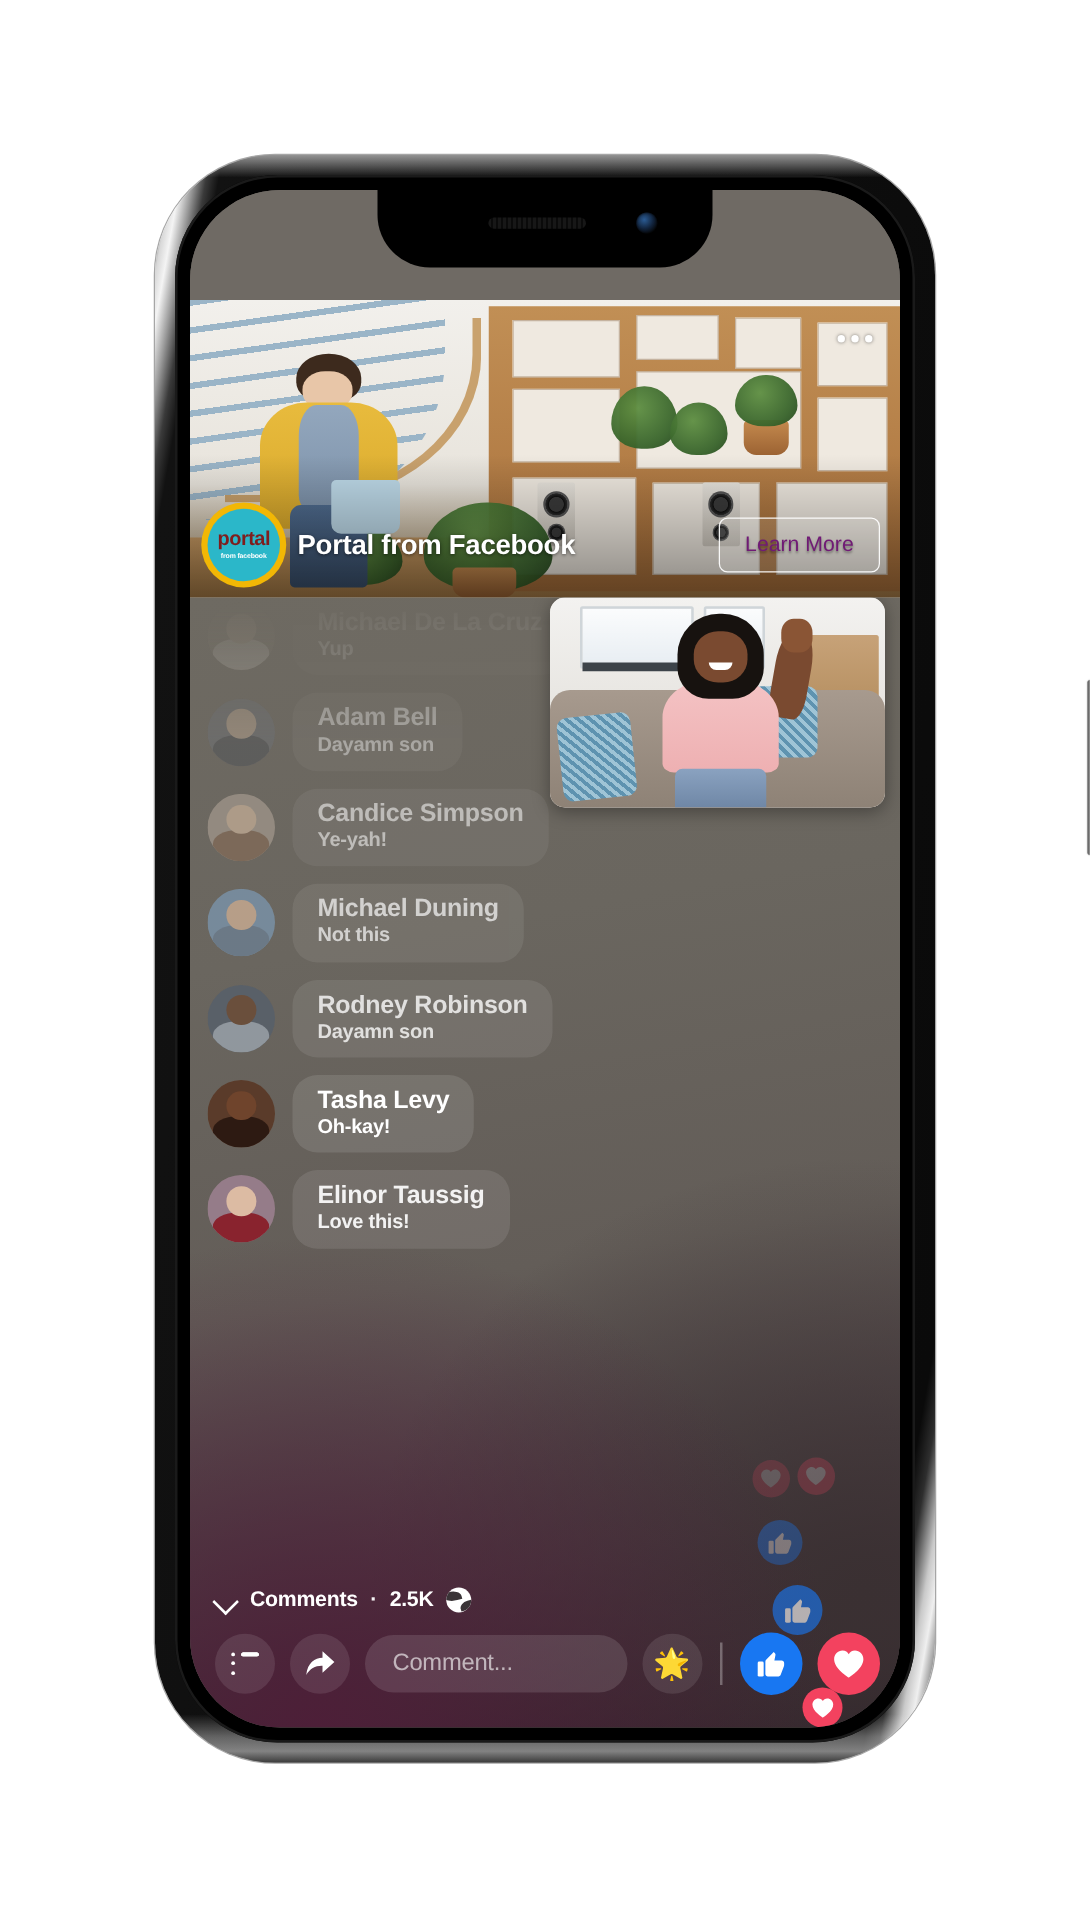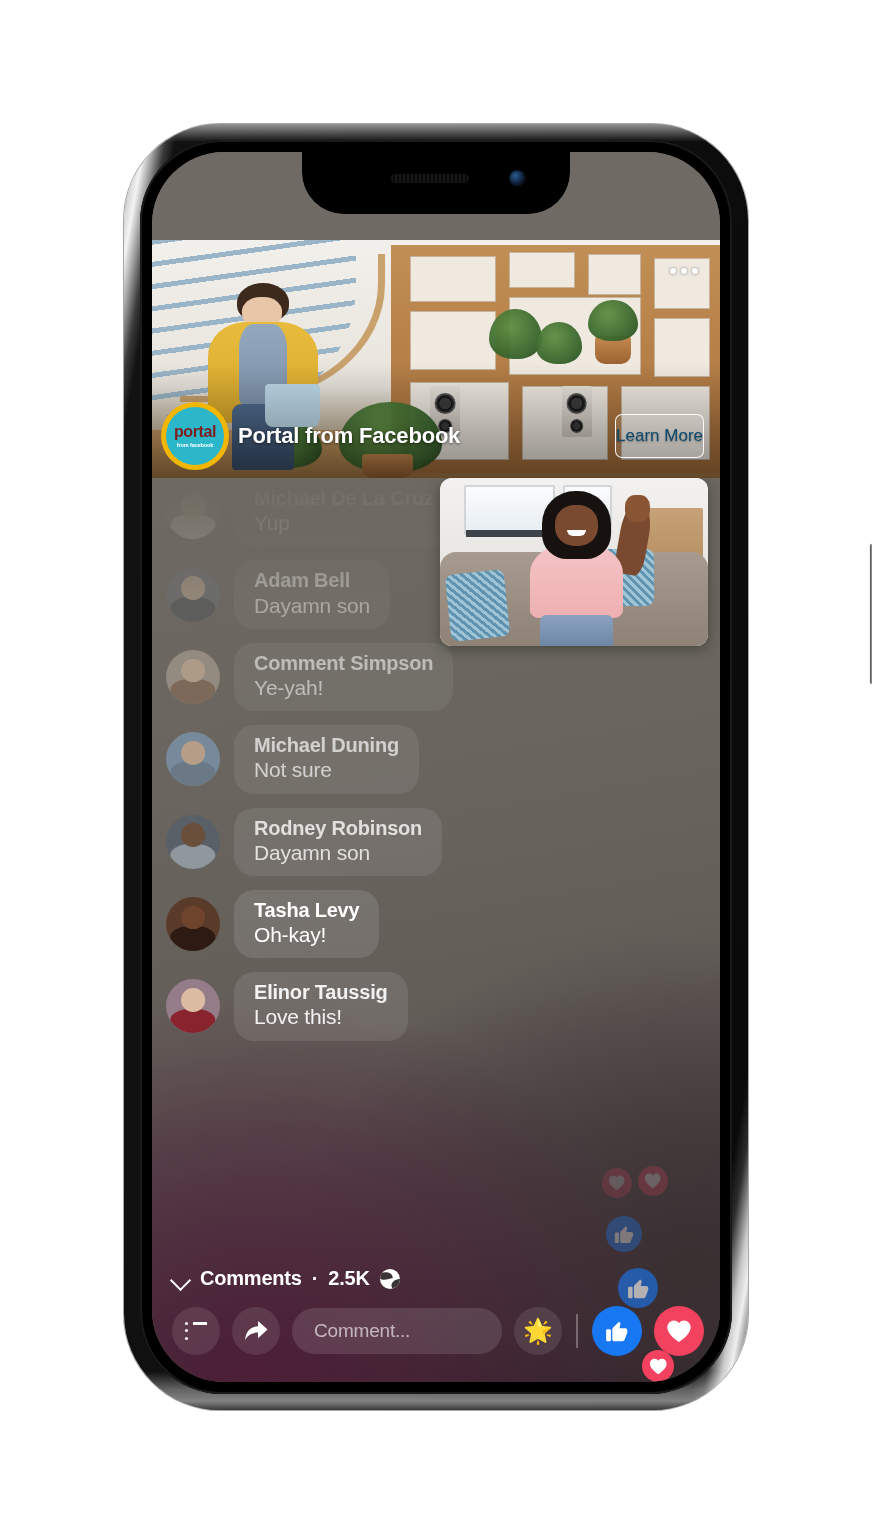--- a/index.html
+++ b/index.html
@@ -226,22 +226,22 @@
     text-shadow: 0 1px 3px rgba(0,0,0,.55); white-space: nowrap;
   }
   .ad-sub {
     color:#fff; font-size:18px; font-weight:400; margin-top:1px;
     text-shadow: 0 1px 3px rgba(0,0,0,.55);
   }
   .learn-more {
     flex: 0 0 auto;
     border: 1.6px solid rgba(255,255,255,.92);
     border-radius: 7px;
-    color: #0c4a6e; font-size: 17px; font-weight: 500;
-    padding: 11px 0;
+    color: #701a75; font-size: 17px; font-weight: 500;
+    padding: 11px 20px;
     background: rgba(255,255,255,0.10);
     text-shadow: 0 1px 2px rgba(0,0,0,.4);
     white-space: nowrap;
   }
 
   
   .call-area {
     position: absolute; left: 0; top: 326px; right: 0; bottom: 0;
     overflow: hidden;
     background:
@@ -335,21 +335,21 @@
     flex: 0 0 auto; overflow:hidden; position:relative;
     background:#6e6860;
   }
   .comment .bubble {
     margin-left: 14px;
     background: rgba(255,255,255,0.11);
     border-radius: 20px;
     padding: 9px 20px 11px 20px;
   }
   .comment .cname { color:#fff; font-size:20px; font-weight:700; line-height:1.16; letter-spacing:-.2px; }
-  .comment .ctext { color:#fff; font-size:21px; font-weight:400; line-height:1.2; letter-spacing:-.2px; }
+  .comment .ctext { color:#fff; font-size:16px; font-weight:700; line-height:1.2; letter-spacing:-.2px; }
 
   .comment.f1 { opacity: .30; }
   .comment.f2 { opacity: .42; }
   .comment.f3 { opacity: .56; }
   .comment.f4 { opacity: .70; }
   .comment.f5 { opacity: .80; }
   .comment.f6 { opacity: .92; }
   .comment.f7 { opacity: 1;   }
 
   
@@ -367,21 +367,21 @@
   }
   .fl-like { background:#1877f2; }
   .fl-love { background:#f3425f; }
 
   
   .bottom {
     position:absolute; left:0; right:0; bottom:0; padding: 0 16px 0 20px;
   }
   .comments-header {
     display:flex; align-items:center; gap:10px;
-    color:#fff; font-size:20px; font-weight:700; letter-spacing:-.2px;
+    color:#fff; font-size:17px; font-weight:700; letter-spacing:-.2px;
     margin-bottom: 16px;
   }
   .chev {
     width:18px; height:18px; position:relative; flex:0 0 auto;
   }
   .chev::before{
     content:""; position:absolute; left:1px; top:3px;
     width:13px; height:13px;
     border-right:2.6px solid #fff; border-bottom:2.6px solid #fff;
     transform: rotate(45deg);
@@ -555,35 +555,35 @@
               </div>
               <div class="comment f3">
                 <div class="avatar">
                   <div class="av">
                     <div class="bg" style="background:#b3a79a"></div>
                     <div class="bd" style="bottom:0;width:84%;height:46%;background:#8a6c55"></div>
                     <div class="hd" style="top:16%;width:44%;height:44%;background:#e0c4a8"></div>
                   </div>
                 </div>
                 <div class="bubble">
-                  <div class="cname">Comment Simpson</div>
+                  <div class="cname">Candice Simpson</div>
                   <div class="ctext">Ye-yah!</div>
                 </div>
               </div>
               <div class="comment f4">
                 <div class="avatar">
                   <div class="av">
                     <div class="bg" style="background:#7d9ab5"></div>
                     <div class="bd" style="bottom:0;width:84%;height:46%;background:#6d8298"></div>
                     <div class="hd" style="top:16%;width:44%;height:44%;background:#d8b79a"></div>
                   </div>
                 </div>
                 <div class="bubble">
                   <div class="cname">Michael Duning</div>
-                  <div class="ctext">Not sure</div>
+                  <div class="ctext">Not this</div>
                 </div>
               </div>
               <div class="comment f5">
                 <div class="avatar">
                   <div class="av">
                     <div class="bg" style="background:#565f6b"></div>
                     <div class="bd" style="bottom:0;width:84%;height:46%;background:#9aa4ae"></div>
                     <div class="hd" style="top:16%;width:44%;height:44%;background:#6b4a34"></div>
                   </div>
                 </div>

